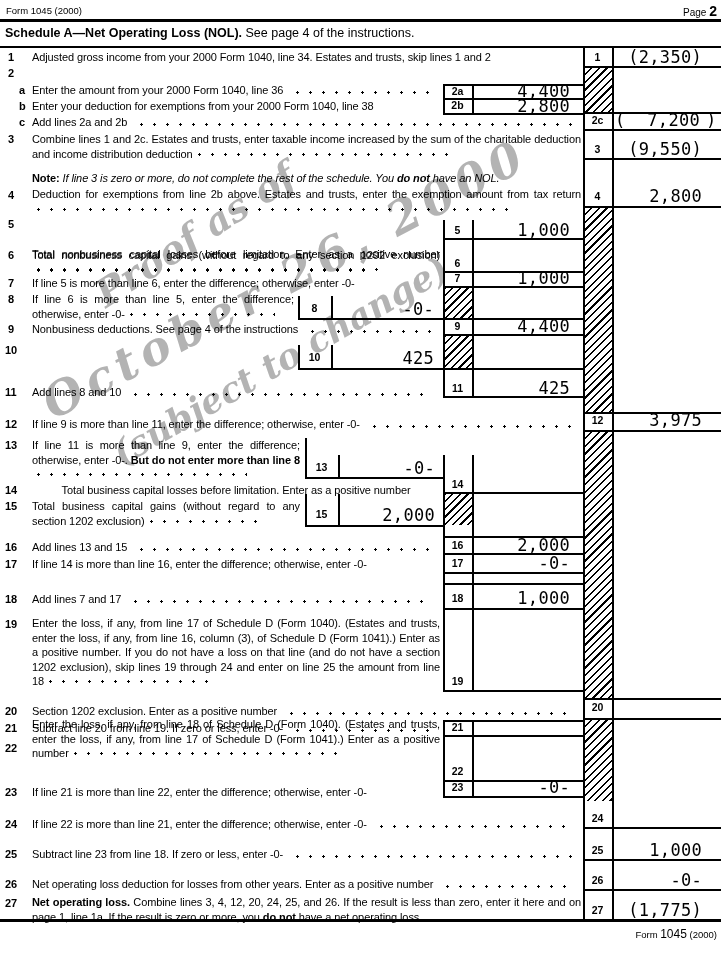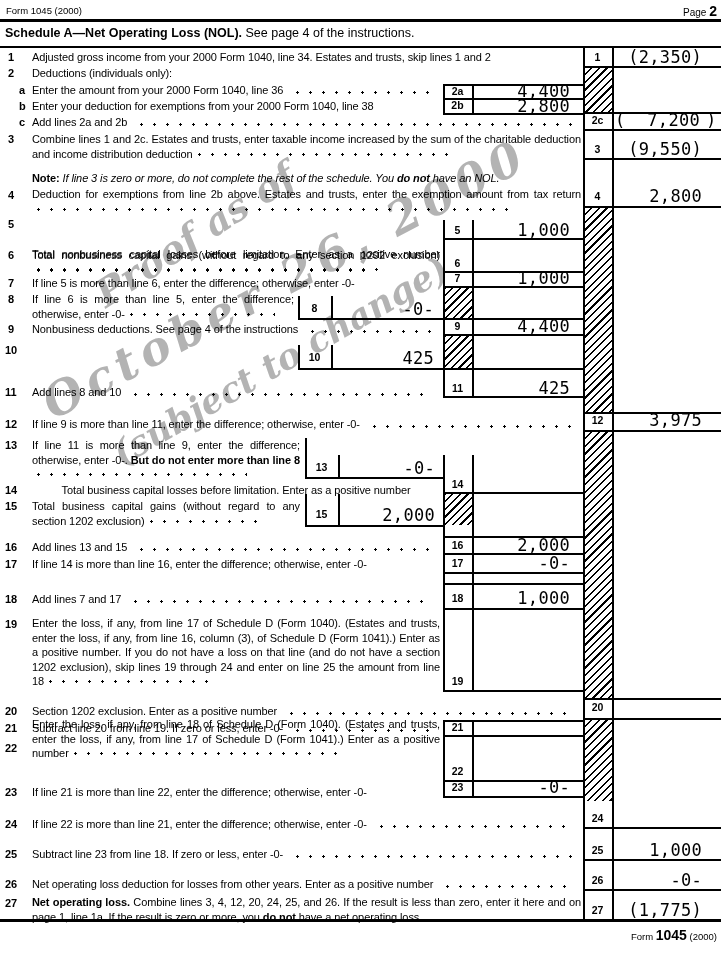--- a/index.html
+++ b/index.html
@@ -23,21 +23,21 @@
   .wm{position:absolute;color:#a6a6a6;font-family:"DejaVu Serif",serif;font-style:italic;font-weight:bold;
       white-space:nowrap;opacity:.85;z-index:0;}
   .fg{z-index:1;}
   b.bb{font-weight:bold;}
   .it{font-style:italic;}
   #hdr-left{position:absolute;left:6px;top:5px;font-size:9.5px;}
   #hdr-right{position:absolute;right:4px;top:3px;font-size:10px;}
   #hdr-right .pg{font-weight:bold;font-size:14px;}
   #title{position:absolute;left:5px;top:26px;font-size:12.5px;}
   #footer{position:absolute;right:4px;top:927px;font-size:9.5px;}
-  #footer .fnum{font-weight:bold;font-size:14px;}
+  #footer .fnum{font-weight:normal;font-size:12px;}
 </style>
 </head>
 <body>
 
 <div id="page">
 
   <div class="wm" style="left:80px;top:212px;font-size:38px;transform:rotate(-33deg);">Proof as of</div>
   <div class="wm" style="left:14px;top:252px;font-size:46px;letter-spacing:6px;transform:rotate(-28deg);">October 26, 2000</div>
   <div class="wm" style="left:90px;top:340px;font-size:35px;transform:rotate(-30deg);">(subject to change)</div>
 
@@ -147,21 +147,20 @@
   <div class="num fg" style="left:5px;top:705px;">20</div>
   <div class="num fg" style="left:5px;top:722px;">21</div>
   <div class="num fg" style="left:5px;top:742px;">22</div>
   <div class="num fg" style="left:5px;top:786px;">23</div>
   <div class="num fg" style="left:5px;top:818px;">24</div>
   <div class="num fg" style="left:5px;top:848px;">25</div>
   <div class="num fg" style="left:5px;top:878px;">26</div>
   <div class="num fg" style="left:5px;top:897px;">27</div>
 
   <div class="jt fg" style="left:32px;top:50px;width:549px;">Adjusted gross income from your 2000 Form 1040, line 34. Estates and trusts, skip lines 1 and 2</div>
-  <div class="jt fg" style="left:32px;top:66px;width:549px;text-align:left;">Deductions (individuals only):</div>
   <div class="fx fg" style="left:32px;top:83px;width:408px;">
     <span>Enter the amount from your 2000 Form 1040, line 36</span>
       <span class="dots"></span>
   </div>
   <div class="jt fg" style="left:32px;top:99px;width:408px;">Enter your deduction for exemptions from your 2000 Form 1040, line 38</div>
   <div class="fx fg" style="left:32px;top:115px;width:549px;">
     <span>Add lines 2a and 2b</span>
       <span class="dots"></span>
   </div>
   <div class="jt fg" style="left:32px;top:132px;width:549px;">

